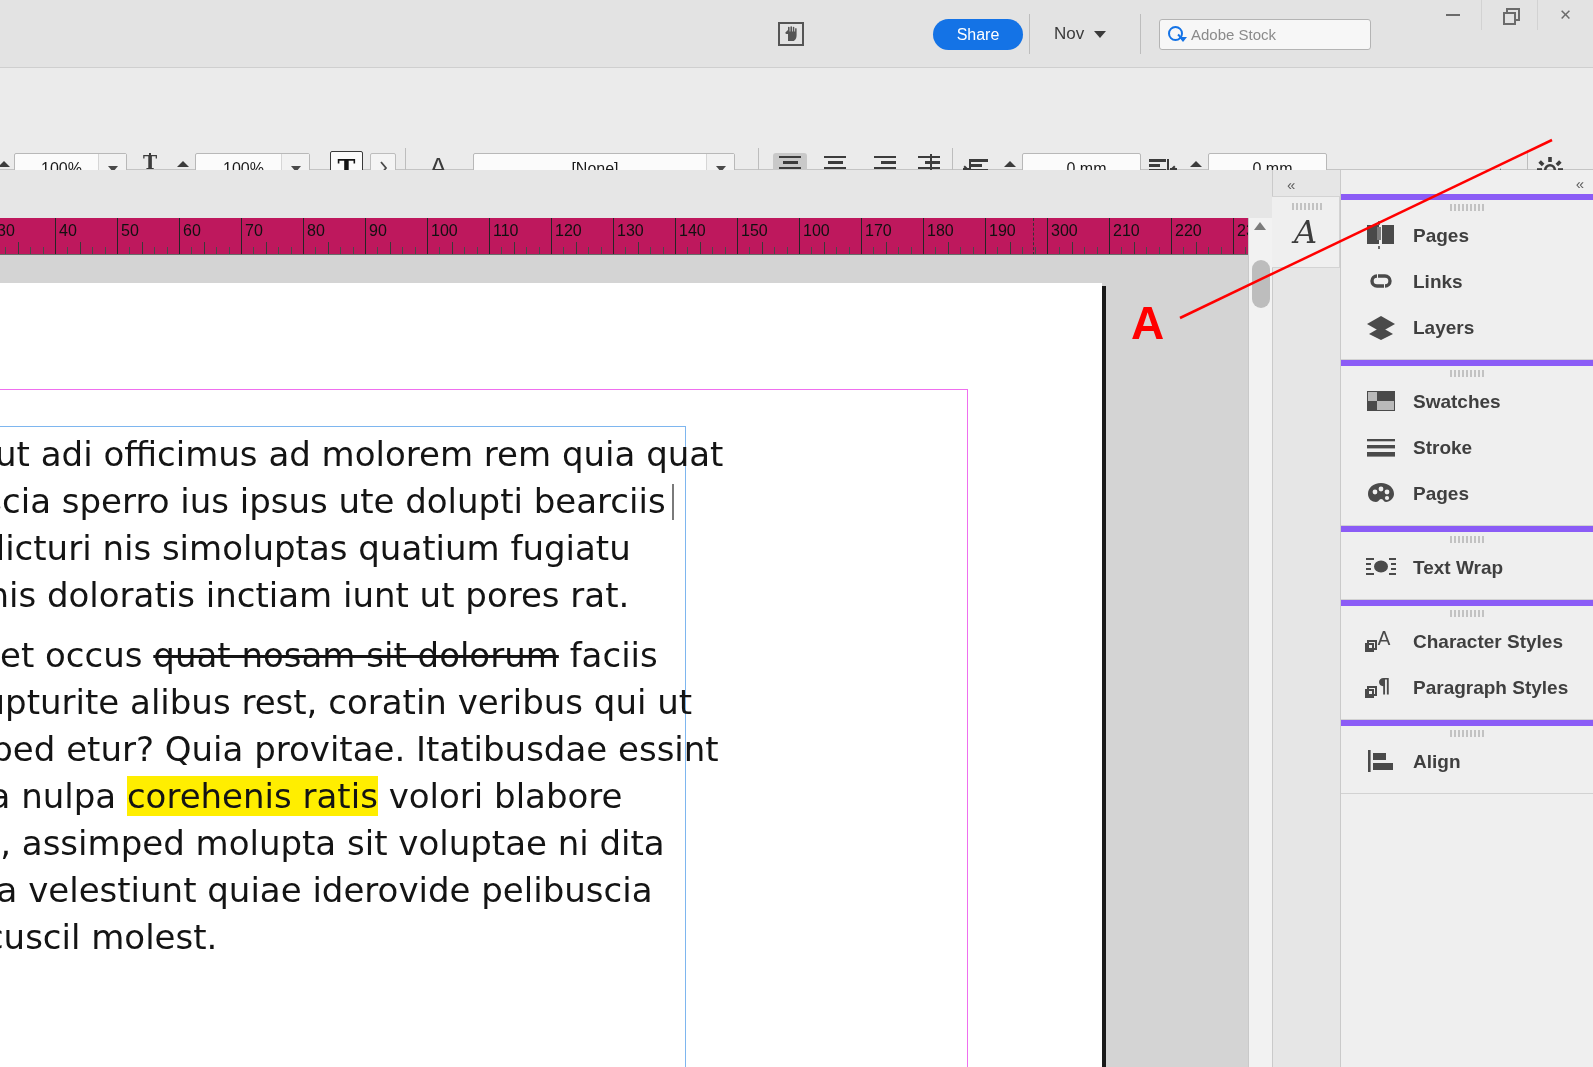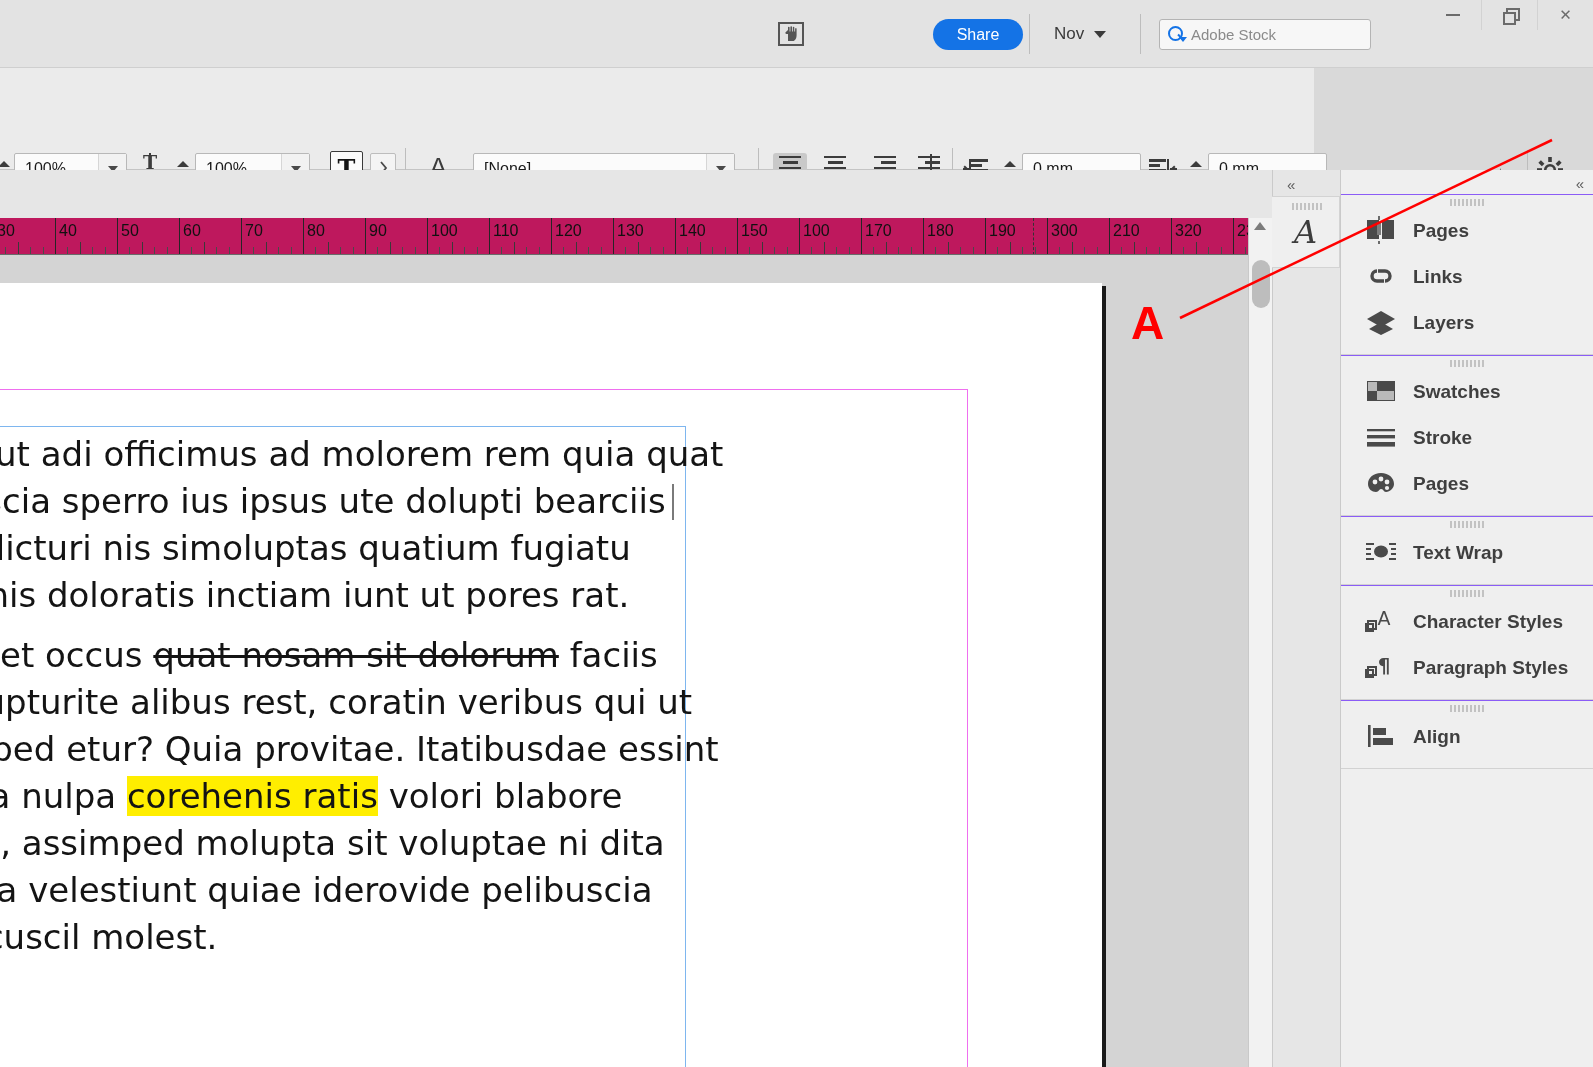--- a/index.html
+++ b/index.html
@@ -90,22 +90,22 @@
     content:""; position:absolute; left:3px; top:0; width:10px; height:9px;
     border: 2px solid #6b6b6b;
   }
   .restore-gl::after {
     content:""; position:absolute; left:0; top:4px; width:9px; height:9px;
     border: 2px solid #6b6b6b; background:#e3e3e3;
   }
 
   
   .ctrlbar {
-    position: absolute; left: 0; top: 68px; width: 1314px; height: 102px;
-    background: #ebebeb; border-bottom: 1px solid #c4c4c4;
+    position: absolute; left: 0; top: 68px; width: 1593px; height: 102px;
+    background: #ebebeb; border-bottom: 1px solid #c4c4c4; text-align: center;
   }
   .fld {
     position: absolute; background: #fbfbfb;
     border: 1px solid #b8b8b8; border-radius: 2px;
     display: flex; align-items: center;
     font-size: 16px; color: #1a1a1a;
   }
   .fld .txt { padding-left: 10px; flex: 1; }
   .fld .dd {
     width: 28px; height: 100%; border-left: 1px solid #d6d6d6;
@@ -247,21 +247,21 @@
 
   .panel {
     position: absolute; left: 1340px; top: 170px; width: 253px; height: 897px;
     background: #efefef; border-left: 1px solid #cacaca;
   }
   .panel .hdr {
     position: absolute; right: 10px; top: 5px;
     font-size: 15px; color: #5e5e5e; cursor: pointer; letter-spacing: -1px;
   }
   .pgroup {
-    border-top: 1px solid #8b5cf6; border-bottom: 1px solid #d2d2d2;
+    border-top: 6px solid #8b5cf6; border-bottom: 1px solid #d2d2d2;
     padding: 2px 0 8px 0; background: #efefef;
   }
   .grip-dots {
     height: 11px; display: flex; align-items: center; justify-content: center;
   }
   .grip-dots span {
     display: inline-block; width: 2px; height: 7px; background: #c2c2c2; margin-right: 2px;
   }
   .pitem {
     display: flex; align-items: center; gap: 14px;
@@ -698,21 +698,21 @@
       <div class="tickmid" style="left: 1071.8px;"></div>
       <div class="tickmin" style="left: 1084.2px;"></div>
       <div class="tickmin" style="left: 1096.6px;"></div>
       <div class="tickmaj" style="left: 1109px;"></div>
       <div class="lbl" style="left: 1113px;">210</div>
       <div class="tickmin" style="left: 1121.4px;"></div>
       <div class="tickmid" style="left: 1133.8px;"></div>
       <div class="tickmin" style="left: 1146.2px;"></div>
       <div class="tickmin" style="left: 1158.6px;"></div>
       <div class="tickmaj" style="left: 1171px;"></div>
-      <div class="lbl" style="left: 1175px;">320</div>
+      <div class="lbl" style="left: 1175px;">220</div>
       <div class="tickmin" style="left: 1183.4px;"></div>
       <div class="tickmid" style="left: 1195.8px;"></div>
       <div class="tickmin" style="left: 1208.2px;"></div>
       <div class="tickmin" style="left: 1220.6px;"></div>
       <div class="tickmaj" style="left: 1233px;"></div>
       <div class="lbl" style="left: 1237px;">230</div>
       <div class="tickmin" style="left: 1245.4px;"></div>
       <div class="tickmid" style="left: 1257.8px;"></div>
       <div class="tickmin" style="left: 1270.2px;"></div>
       <div class="dashline" style="left: 1033px;"></div>

